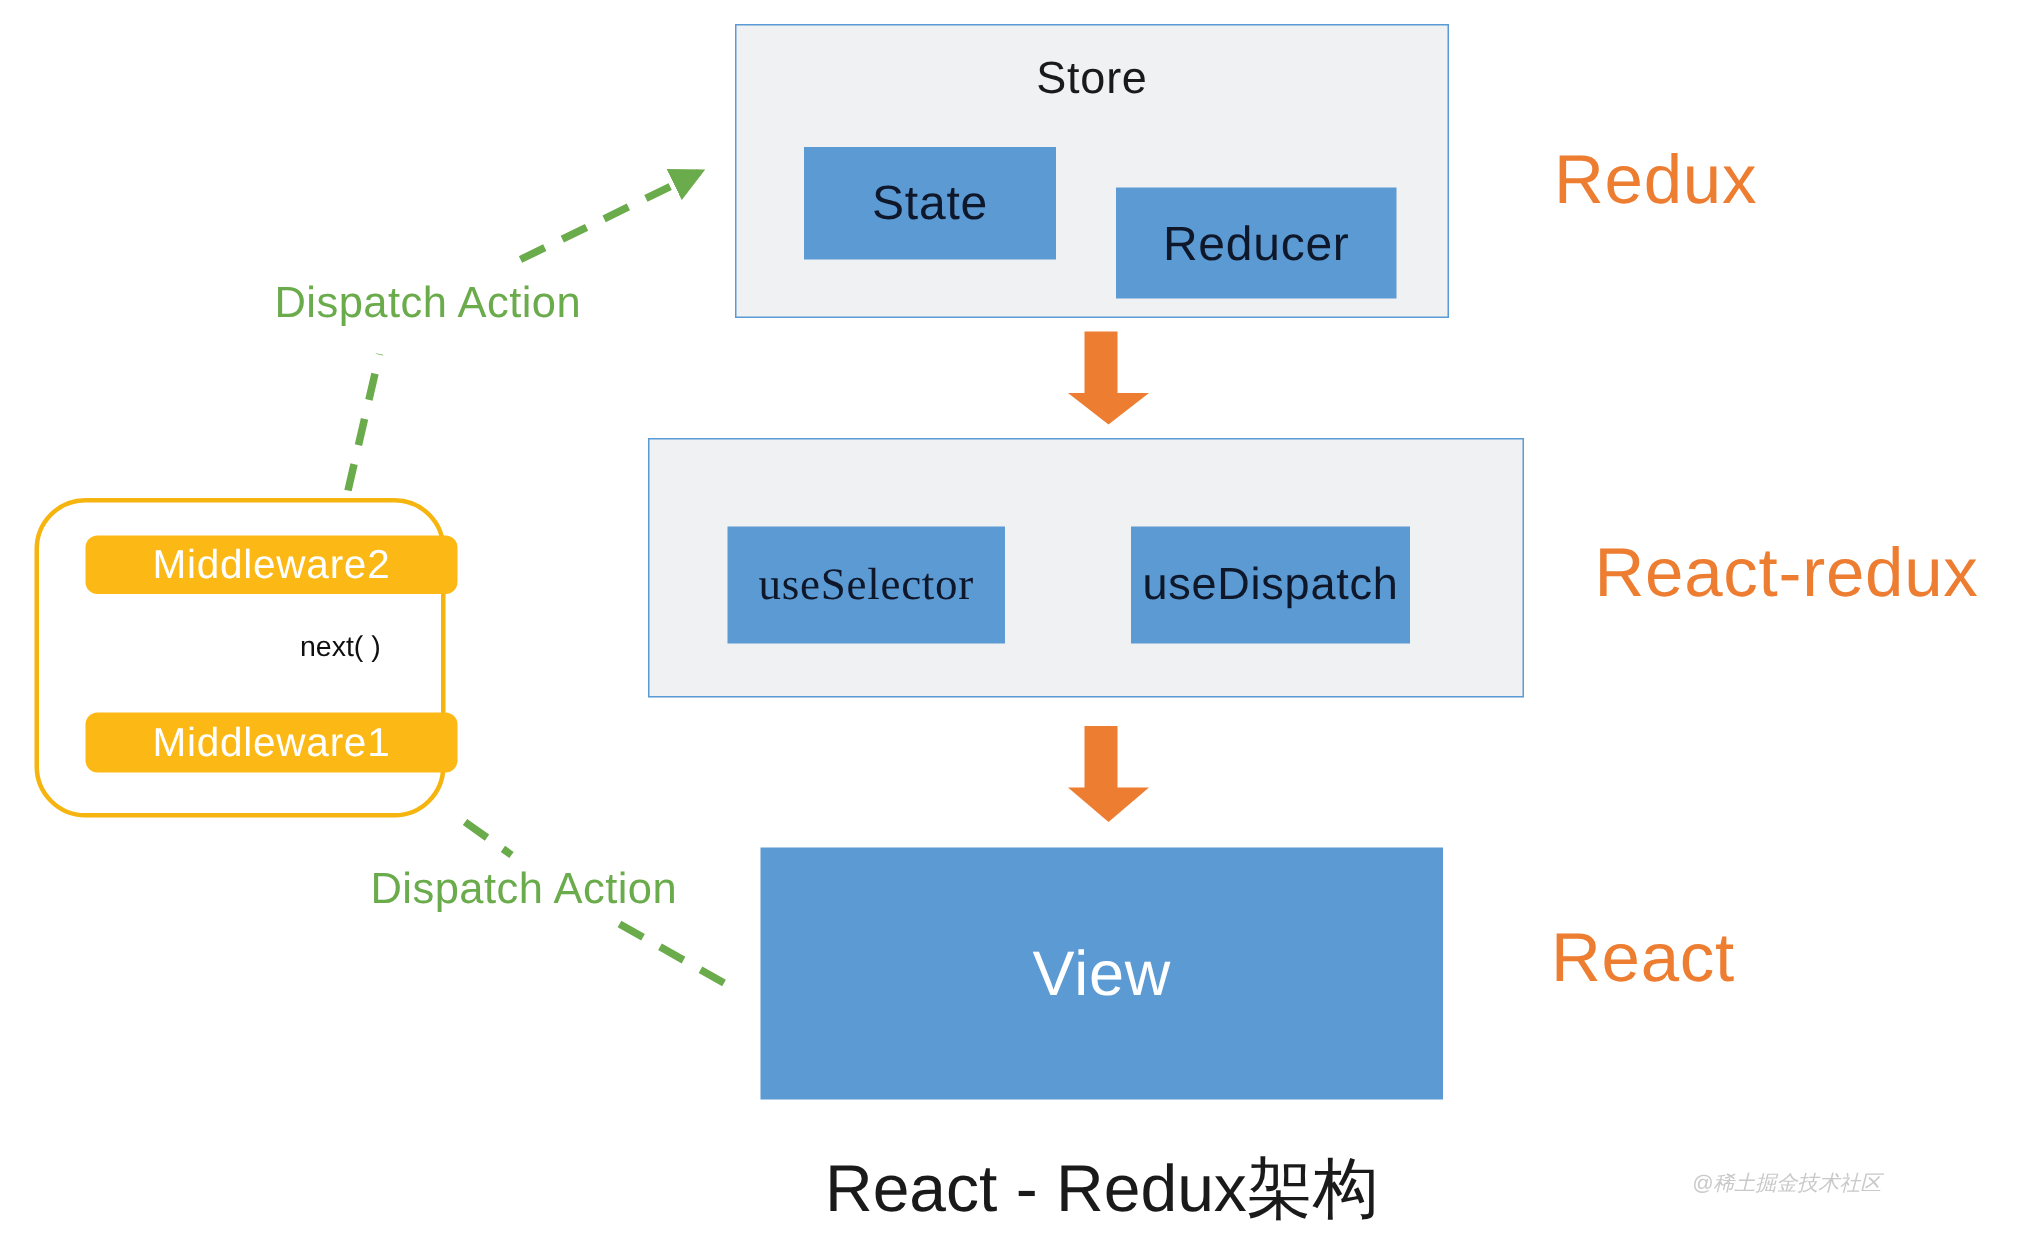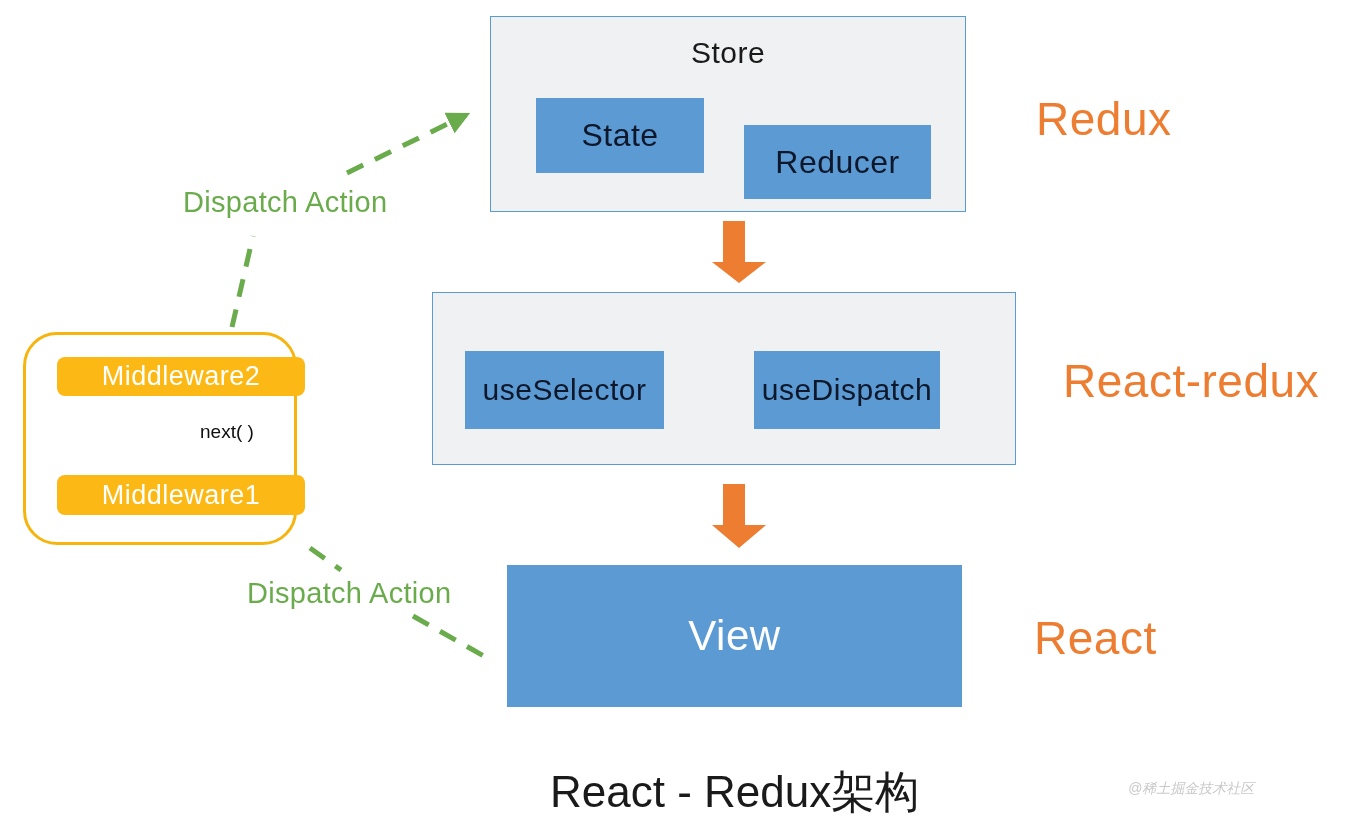--- a/index.html
+++ b/index.html
@@ -25,24 +25,24 @@
   .panel-title{
     position:absolute;left:0;right:0;top:19px;text-align:center;
     font-size:30px;color:var(--text-black,#1A1A1A);letter-spacing:.5px;
   }
   .blue-box{
     position:absolute;background:var(--blue-fill,#5B9AD3);color:#0f172a;
     display:flex;align-items:center;justify-content:center;letter-spacing:.5px;
   }
   .state-box{left:45px;top:81px;width:168px;height:75px;font-size:32px;}
   .reducer-box{left:253px;top:82px;width:187px;height:74px;font-size:32px;margin-top:26px;}
-  .useselector-box{left:32px;top:58px;width:199px;height:78px;font-size:30px;}
+  .useselector-box{left:52px;top:58px;width:185px;height:78px;font-size:30px;font-family:Liberation Serif, serif;}
   .usedispatch-box{left:321px;top:58px;width:186px;height:78px;font-size:30px;}
   .view-box{
-    position:absolute;z-index:2;left:507px;top:565px;width:455px;height:142px;
+    position:absolute;z-index:2;left:507px;top:565px;width:455px;height:168px;
     background:var(--blue-fill,#5B9AD3);color:#fff;font-size:42px;letter-spacing:.5px;
     display:flex;align-items:center;justify-content:center;
   }
 
   .layer-label{
     position:absolute;z-index:2;color:var(--orange,#ED7D31);
     font-size:46px;letter-spacing:.5px;white-space:nowrap;
   }
   .redux-label{left:1036px;top:92px;}
   .reactredux-label{left:1063px;top:354px;}

